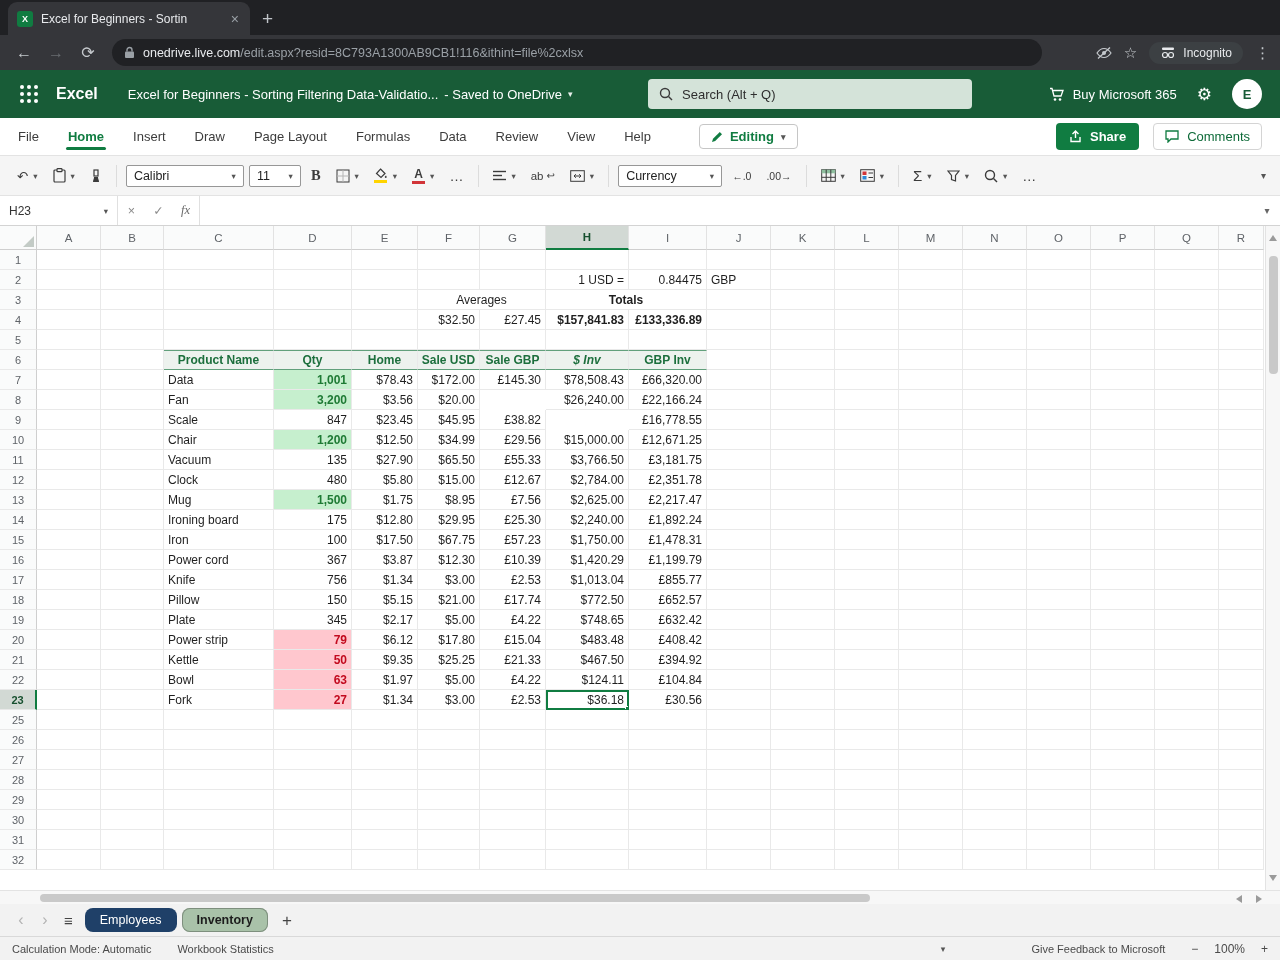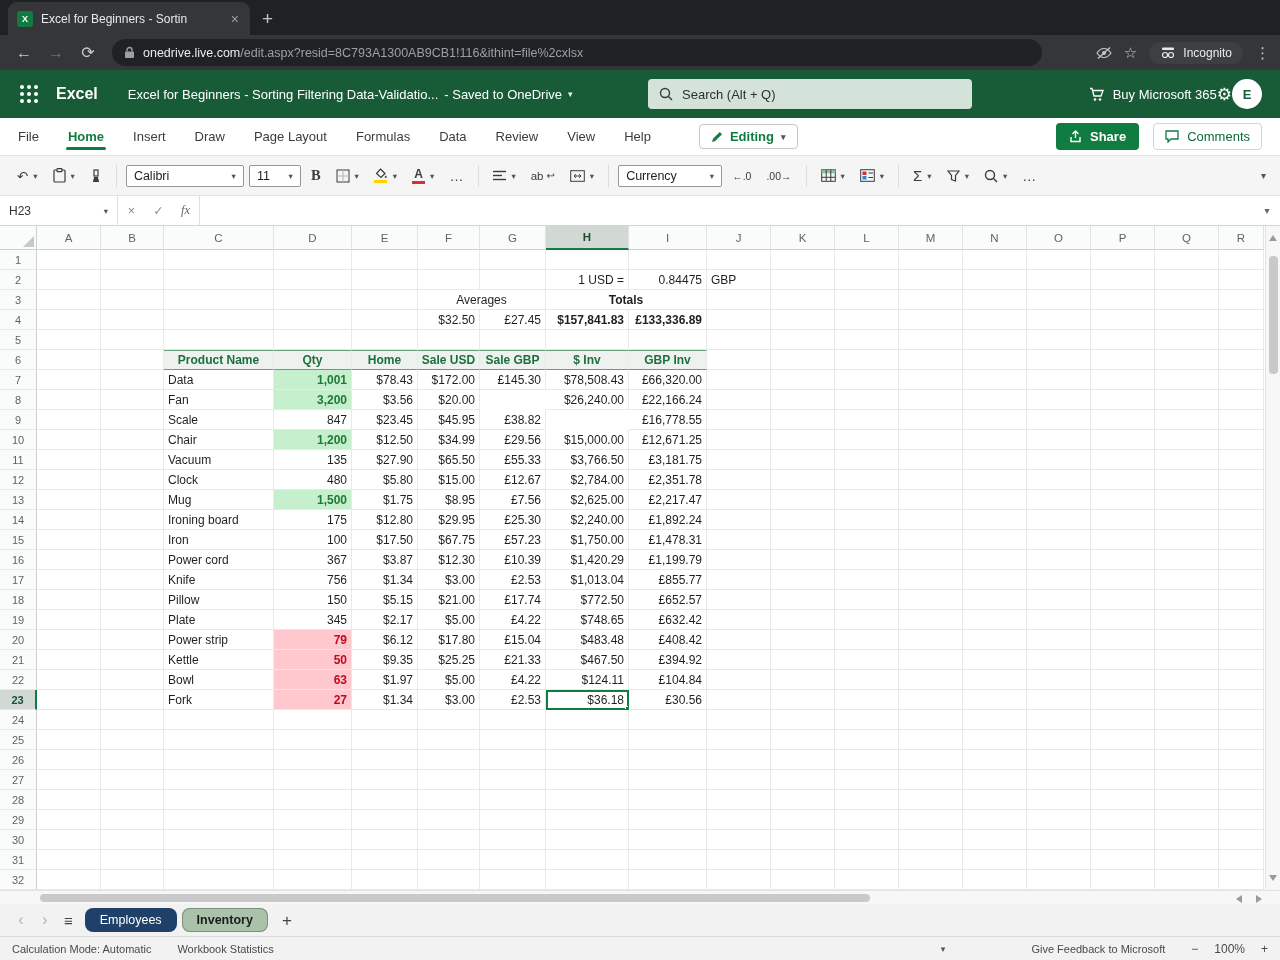--- a/index.html
+++ b/index.html
@@ -28,21 +28,21 @@
   .kebab{color:#c5c9cd;font-size:15px;letter-spacing:0}
 
   
   .suite{height:48px;background:#185c37;display:flex;align-items:center;padding:0 14px;position:relative;color:#fff}
   .waffle{display:grid;grid-template-columns:repeat(3,4px);grid-gap:3px;margin:0 18px 0 6px}
   .waffle span{width:4px;height:4px;background:#fff;border-radius:50%}
   .brand{font-size:16px;font-weight:bold;margin-right:30px}
   .doc-line{font-size:13px;display:flex;align-items:center;gap:6px;white-space:nowrap}
   .caret{font-size:9px;opacity:.9}
   .searchbox{position:absolute;left:648px;top:9px;width:324px;height:30px;background:#d4e3d9;border-radius:4px;display:flex;align-items:center;padding:0 11px;gap:9px;color:#2e2e2e;font-size:13px}
-  .suite-right{margin-left:auto;display:flex;align-items:center;padding-right:4px}
+  .suite-right{margin-left:auto;display:flex;align-items:center;gap:20px;padding-right:4px}
   .buy{display:flex;align-items:center;gap:8px;font-size:13px}
   .gear{font-size:17px}
   .avatar{width:30px;height:30px;border-radius:50%;background:#fff;color:#185c37;font-weight:bold;font-size:13px;display:flex;align-items:center;justify-content:center}
 
   
   .menubar{height:38px;background:#fff;border-bottom:1px solid #e3e3e3;display:flex;align-items:center;padding:0 18px}
   #menu-items{display:flex;align-items:center;gap:29px;height:100%}
   .menu-item{font-size:13px;color:#3c3c3c;height:100%;display:flex;align-items:center;position:relative;cursor:default}
   .menu-item.active{color:#107c41;font-weight:700}
   .menu-item.active::after{content:"";position:absolute;left:-2px;right:-2px;bottom:5px;height:3px;background:#107c41;border-radius:2px}
@@ -496,21 +496,21 @@
         </div>
         <div class="g-row">
           <div class="row-h">6</div>
           <div class="g-cell" style="width: 64px;"></div>
           <div class="g-cell" style="width: 63px;"></div>
           <div class="g-cell c-th" style="width: 110px;">Product Name</div>
           <div class="g-cell c-th" style="width: 78px;">Qty</div>
           <div class="g-cell c-th" style="width: 66px;">Home</div>
           <div class="g-cell c-th" style="width: 62px;">Sale USD</div>
           <div class="g-cell c-th" style="width: 66px;">Sale GBP</div>
-          <div class="g-cell c-th" style="width: 83px;">$ Inv</div>
+          <div class="g-cell c-th" style="width: 83px; font-style: italic;">$ Inv</div>
           <div class="g-cell c-th" style="width: 78px;">GBP Inv</div>
           <div class="g-cell" style="width: 64px;"></div>
           <div class="g-cell" style="width: 64px;"></div>
           <div class="g-cell" style="width: 64px;"></div>
           <div class="g-cell" style="width: 64px;"></div>
           <div class="g-cell" style="width: 64px;"></div>
           <div class="g-cell" style="width: 64px;"></div>
           <div class="g-cell" style="width: 64px;"></div>
           <div class="g-cell" style="width: 64px;"></div>
           <div class="g-cell" style="width: 45px;"></div>
@@ -855,41 +855,20 @@
           <div class="row-h hsel">23</div>
           <div class="g-cell" style="width: 64px;"></div>
           <div class="g-cell" style="width: 63px;"></div>
           <div class="g-cell c-text" style="width: 110px;">Fork</div>
           <div class="g-cell c-num fill-red" style="width: 78px;">27</div>
           <div class="g-cell c-num" style="width: 66px;">$1.34</div>
           <div class="g-cell c-num" style="width: 62px;">$3.00</div>
           <div class="g-cell c-num" style="width: 66px;">£2.53</div>
           <div class="g-cell c-num sel-cell" style="width: 83px;">$36.18<span class="handle"></span></div>
           <div class="g-cell c-num" style="width: 78px;">£30.56</div>
-          <div class="g-cell" style="width: 64px;"></div>
-          <div class="g-cell" style="width: 64px;"></div>
-          <div class="g-cell" style="width: 64px;"></div>
-          <div class="g-cell" style="width: 64px;"></div>
-          <div class="g-cell" style="width: 64px;"></div>
-          <div class="g-cell" style="width: 64px;"></div>
-          <div class="g-cell" style="width: 64px;"></div>
-          <div class="g-cell" style="width: 64px;"></div>
-          <div class="g-cell" style="width: 45px;"></div>
-        </div>
-        <div class="g-row">
-          <div class="row-h">24</div>
-          <div class="g-cell" style="width: 64px;"></div>
-          <div class="g-cell" style="width: 63px;"></div>
-          <div class="g-cell" style="width: 110px;"></div>
-          <div class="g-cell" style="width: 78px;"></div>
-          <div class="g-cell" style="width: 66px;"></div>
-          <div class="g-cell" style="width: 62px;"></div>
-          <div class="g-cell" style="width: 66px;"></div>
-          <div class="g-cell" style="width: 83px;"></div>
-          <div class="g-cell" style="width: 78px;"></div>
           <div class="g-cell" style="width: 64px;"></div>
           <div class="g-cell" style="width: 64px;"></div>
           <div class="g-cell" style="width: 64px;"></div>
           <div class="g-cell" style="width: 64px;"></div>
           <div class="g-cell" style="width: 64px;"></div>
           <div class="g-cell" style="width: 64px;"></div>
           <div class="g-cell" style="width: 64px;"></div>
           <div class="g-cell" style="width: 64px;"></div>
           <div class="g-cell" style="width: 45px;"></div>
         </div>

